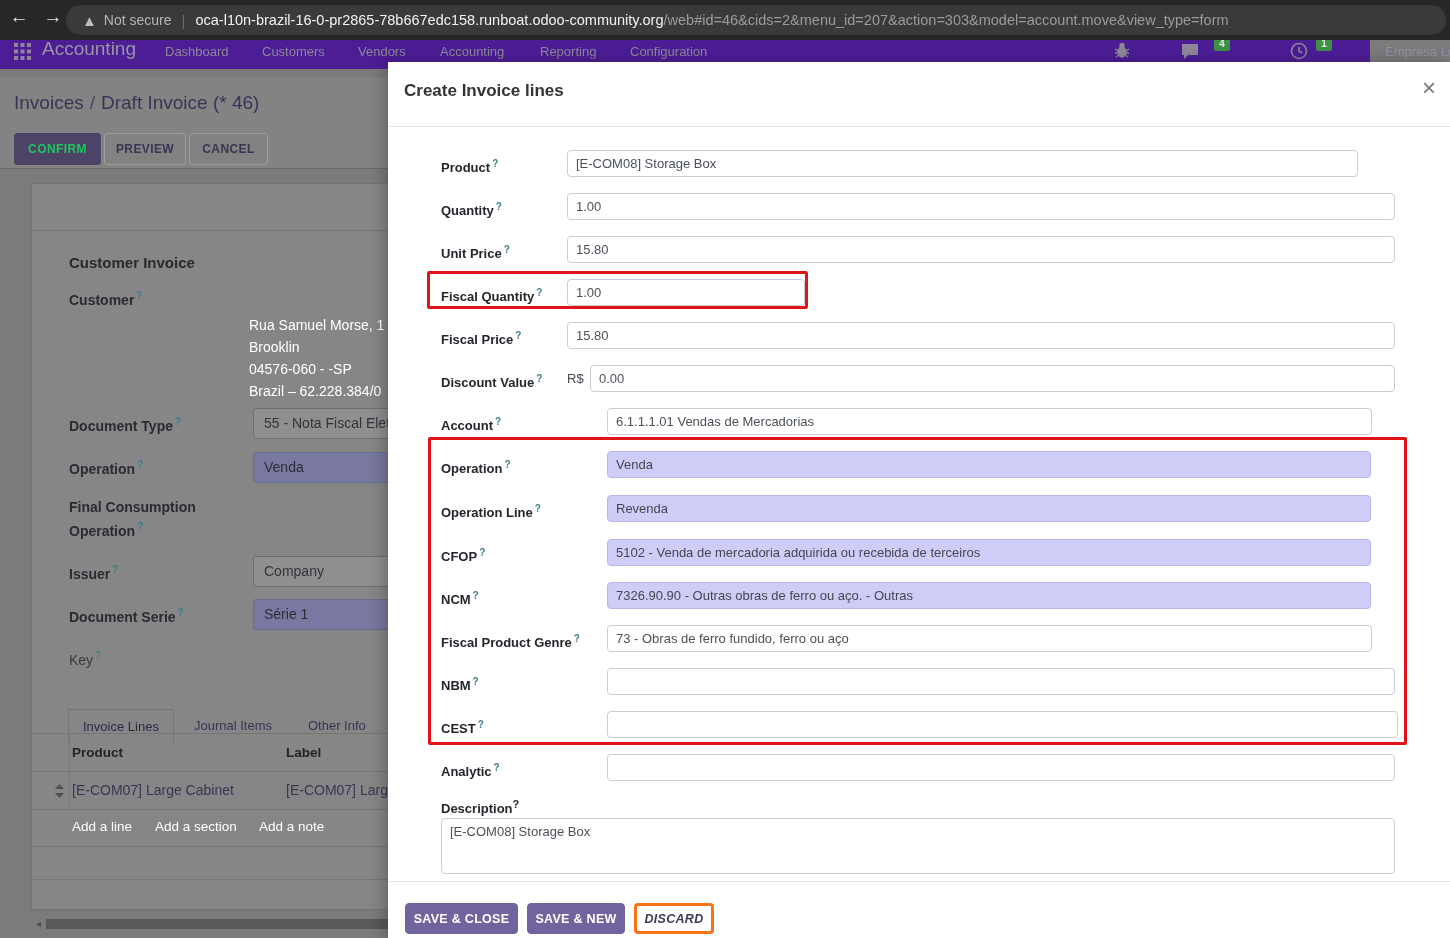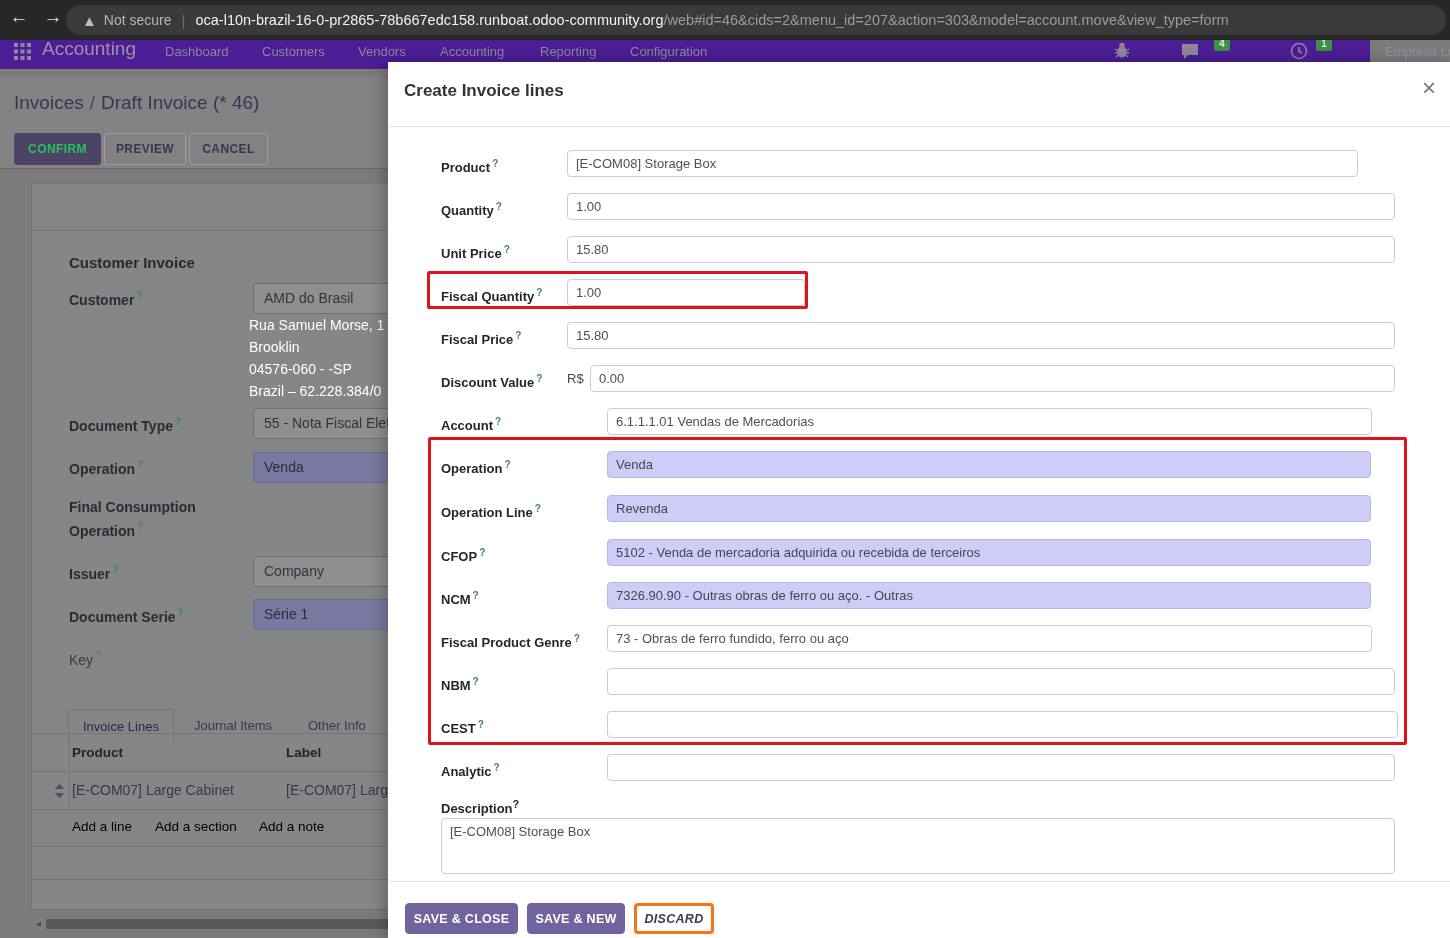--- a/index.html
+++ b/index.html
@@ -45,21 +45,21 @@
           background:#8f8f8f; color:#34343c; font-size:14px; line-height:29px; padding:0 10px; white-space:nowrap; overflow:hidden; }
   .fbox.lav { background:#7878a0; border-color:#6b6b94; color:#2d2d38; }
   .addr { position:absolute; left:217px; font-size:14px; color:#ffffff; white-space:nowrap; }
   .tab { position:absolute; top:517px; height:33px; font-size:13px; color:#3b3553; line-height:33px; padding:0 14px; cursor:pointer;margin-top:8px; }
   .tab.active { background:#868686; border:1px solid #757575; border-bottom:none; color:#2d2840; font-weight:normal; }
   .tabline { position:absolute; left:0; top:549px; width:100%; height:1px; background:#757575; }
   .thead-cell { position:absolute; top:561px; font-size:13.5px; font-weight:bold; color:#232329; }
   .tline { position:absolute; height:1px; background:#757575; left:0; width:100%; }
   .vline { position:absolute; width:1px; background:#7a7a7a; }
   .trow-text { position:absolute; font-size:14px; color:#3b3553; white-space:nowrap; }
-  .addlink { position:absolute; top:635px; font-size:13.5px; color:#000000; cursor:pointer; }
+  .addlink { position:absolute; top:635px; font-size:13.5px; color:#ffffff; cursor:pointer; }
   .hscroll-track { position:absolute; left:0px; top:734px; width:1068px; height:12px; background:#7c7c7c; }
   .hscroll-arrow { position:absolute; left:4px; top:0; width:12px; height:12px; color:#4d4d4d; font-size:10px; line-height:12px; }
   .hscroll-thumb { position:absolute; left:14px; top:1px; width:1054px; height:10px; background:#595959; cursor:grab; }
   
   .modal { position:absolute; left:388px; top:62px; width:1062px; height:876px; background:#ffffff; z-index:20;
            box-shadow:-4px 0 14px rgba(0,0,0,0.25);padding-left:15px; }
   .modal-header { position:absolute; left:0; top:0; width:100%; height:65px; border-bottom:1px solid #e4e4e4; }
   .modal-title { position:absolute; left:16px; top:19px; font-size:17px; font-weight:bold; color:#333338; }
   .modal-close { position:absolute; right:14px; top:14px; font-size:24px; color:#7a7a7a; cursor:pointer; line-height:24px; font-weight:300; }
   .mrow { position:absolute; left:0; width:100%; height:27px; }
@@ -146,21 +146,20 @@
     <button class="btn-dim" style="left:189px; top:56px; width:79px">CANCEL</button>
   </div>
   <div class="cpanel-divider"></div>
 
   <div class="sheet">
     <div class="statusbar-strip"></div>
 
     <div class="fheading" style="top:70px">Customer Invoice</div>
 
     <div class="flabel" style="top:102px"><span>Customer</span><sup>?</sup></div>
-    <div class="fbox" style="top:99px">AMD do Brasil</div>
     <div class="addr" style="top:133px">Rua Samuel Morse, 1</div>
     <div class="addr" style="top:155px">Brooklin</div>
     <div class="addr" style="top:177px">04576-060 - -SP</div>
     <div class="addr" style="top:199px">Brazil – 62.228.384/0</div>
 
     <div class="flabel" style="top:228px"><span>Document Type</span><sup>?</sup></div>
     <div class="fbox" style="top:224px">55 - Nota Fiscal Eletr</div>
 
     <div class="flabel" style="top:271px"><span>Operation</span><sup>?</sup></div>
     <div class="fbox lav" style="top:268px">Venda</div>

